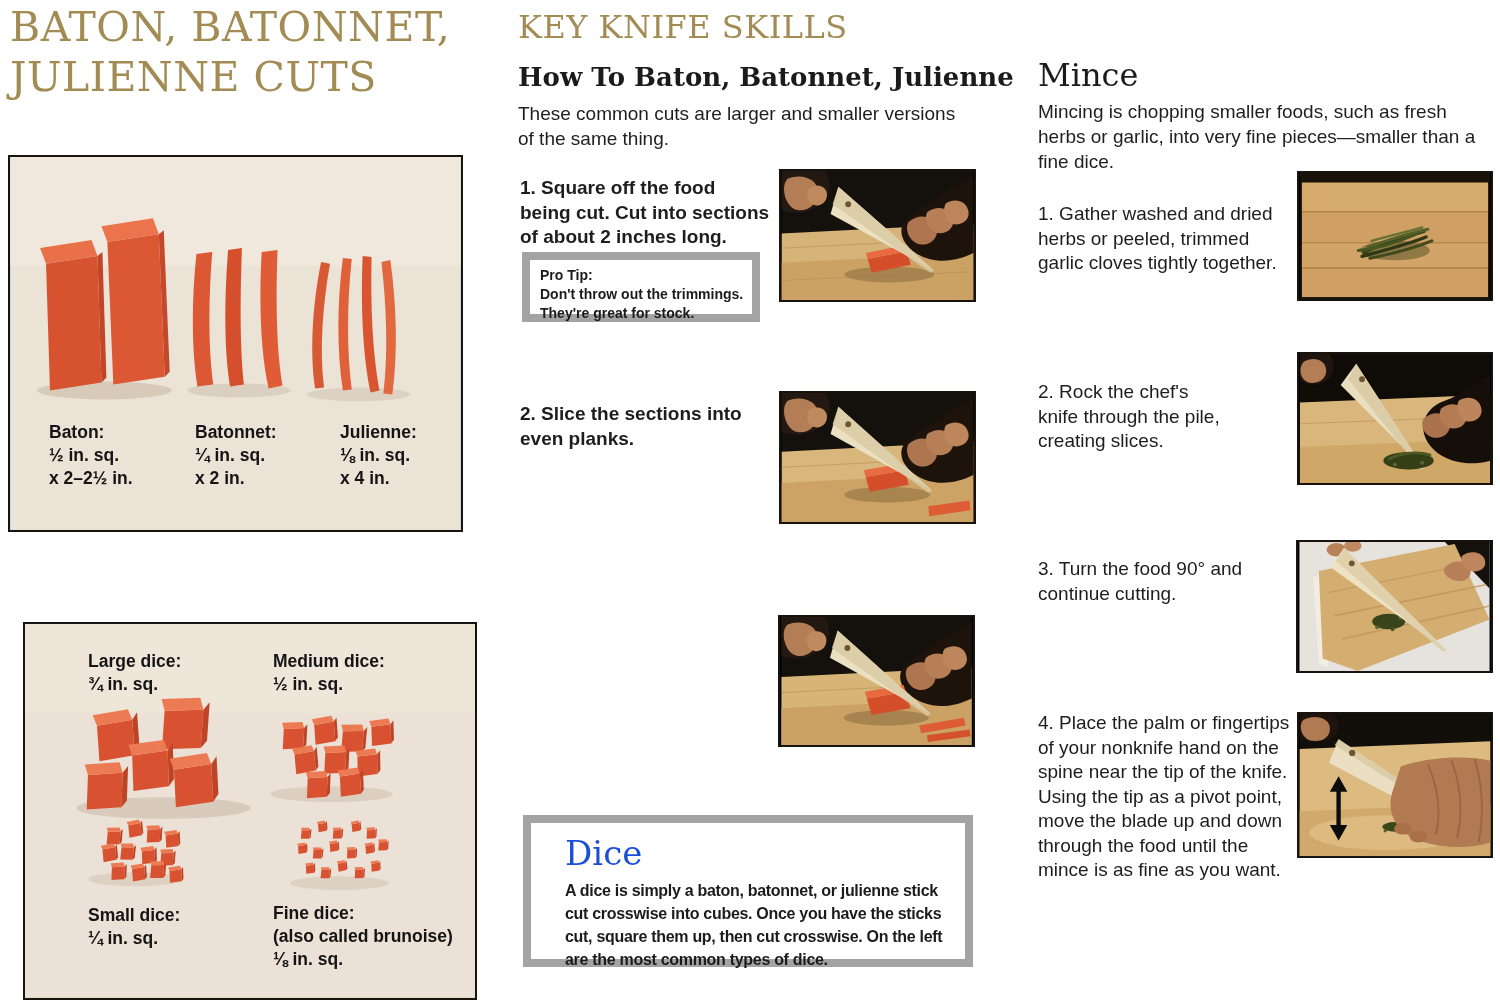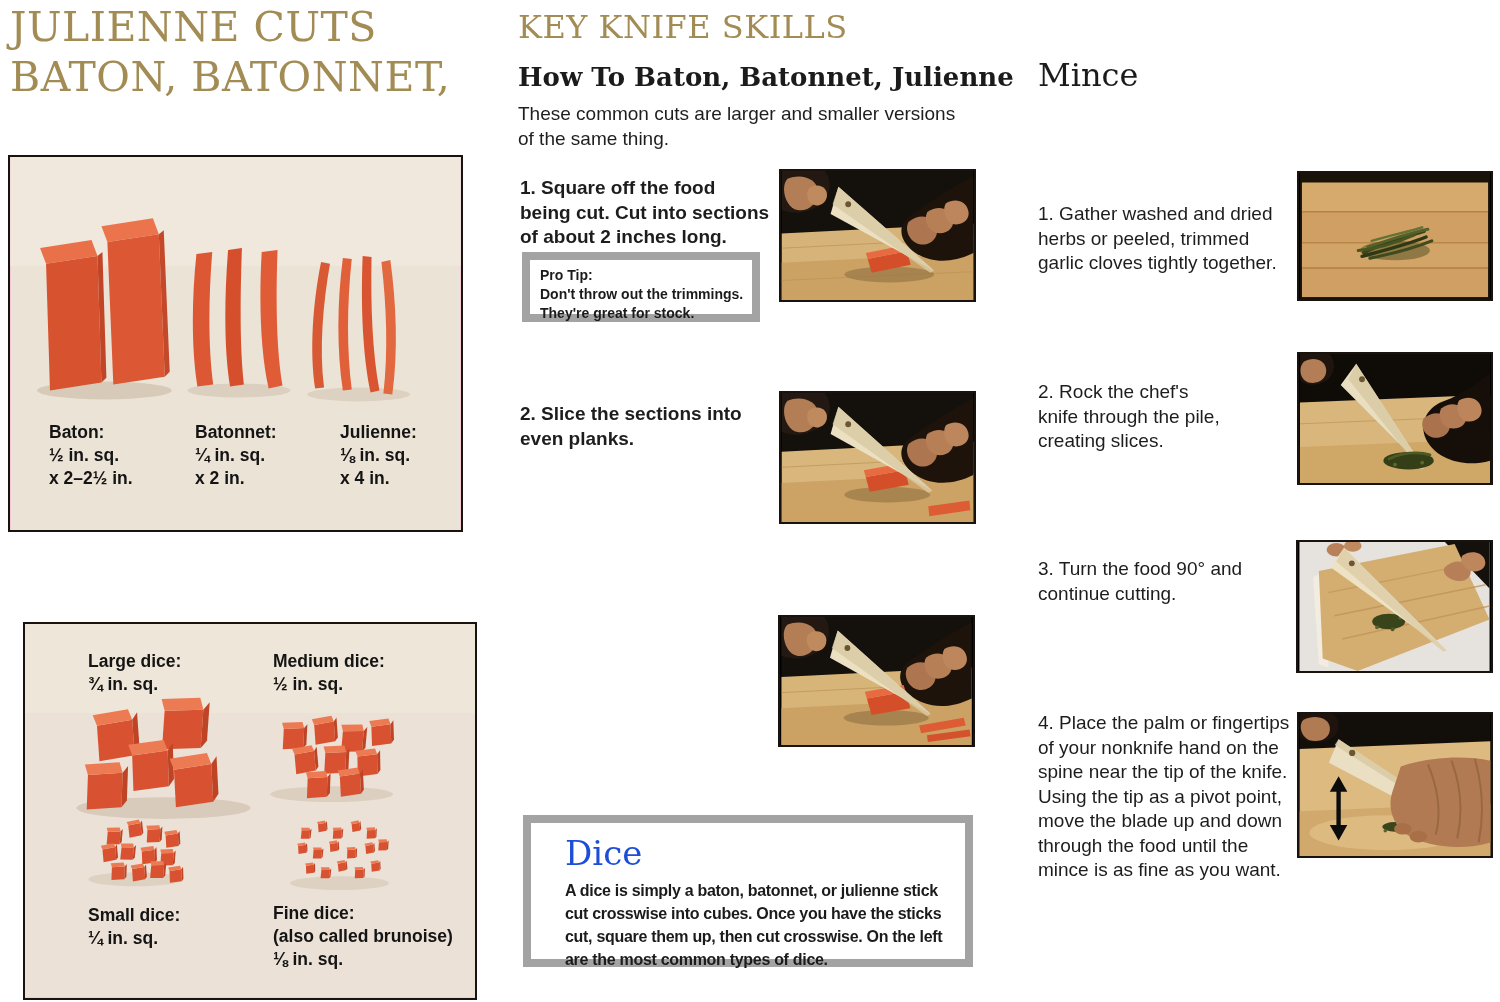--- a/index.html
+++ b/index.html
@@ -16,25 +16,25 @@
   .plabel{position:absolute;font-weight:700;font-size:17.5px;line-height:23px;color:#141414;white-space:pre}
   .box{position:absolute;border:8px solid #a3a3a3;box-sizing:border-box;background:#fff}
   h1,h2,h3,p,figure{margin:0;padding:0}
 </style>
 </head>
 <body>
 
 <div class="page">
 
   <h1 class="abs serif gold" style="left:10px;top:2px;font-size:41px;line-height:50px;font-weight:500;letter-spacing:.5px">
+    <div>BATON, BATONNET,</div>
     <div>JULIENNE CUTS</div>
-    <div>BATON, BATONNET,</div>
   </h1>
 
-  <figure class="photo" style="left:8px;top:155px;width:455px;height:377px;background:#f9a8d4">
+  <figure class="photo" style="left:8px;top:155px;width:455px;height:377px;background:#7dd3fc">
     <svg viewBox="0 0 455 377">
       <rect width="455" height="377" fill="#ece3d7"></rect>
       <rect width="455" height="110" fill="#f0e8dc"></rect>
       <ellipse cx="95" cy="236" rx="68" ry="9" fill="#d7cab9"></ellipse>
       <ellipse cx="231" cy="236" rx="52" ry="7" fill="#dbcfbf"></ellipse>
       <ellipse cx="352" cy="240" rx="52" ry="7" fill="#ddd1c1"></ellipse>
       <g>
         <polygon points="36,108 88,100 82,84 30,92" fill="#e97049"></polygon>
         <polygon points="36,108 88,100 92,228 40,236" fill="#d75330"></polygon>
         <polygon points="88,100 92,228 97,223 93,96" fill="#c14628"></polygon>
@@ -231,20 +231,23 @@
 
   <div class="box" style="left:523px;top:815px;width:450px;height:152px">
     <div class="abs serif" style="left:34px;top:10px;font-size:34px;line-height:40px;color:#1d4ed8">Dice</div>
     <div class="abs pre bold" style="left:34px;top:56px;font-size:16px;line-height:23px;letter-spacing:-.3px;color:#1b1b1b">A dice is simply a baton, batonnet, or julienne stick
 cut crosswise into cubes. Once you have the sticks
 cut, square them up, then cut crosswise. On the left
 are the most common types of dice.</div>
   </div>
 
   <h3 class="abs serif" style="left:1038px;top:56px;font-size:32px;line-height:38px;font-weight:500;color:#1b1b1b">Mince</h3>
+  <p class="abs pre" style="left:1038px;top:99px;font-size:19px;line-height:25px">Mincing is chopping smaller foods, such as fresh
+herbs or garlic, into very fine pieces—smaller than a
+fine dice.</p>
 
   <p class="abs pre step" style="left:1038px;top:202px">1. Gather washed and dried
 herbs or peeled, trimmed
 garlic cloves tightly together.</p>
 
   <figure class="photo" style="left:1297px;top:171px;width:196px;height:130px">
     <svg viewBox="0 0 196 130">
       <rect width="196" height="130" fill="#181209"></rect>
       <rect x="2" y="10" width="192" height="118" fill="#cf9f63"></rect>
       <rect x="2" y="10" width="192" height="30" fill="#d6a96d"></rect>

